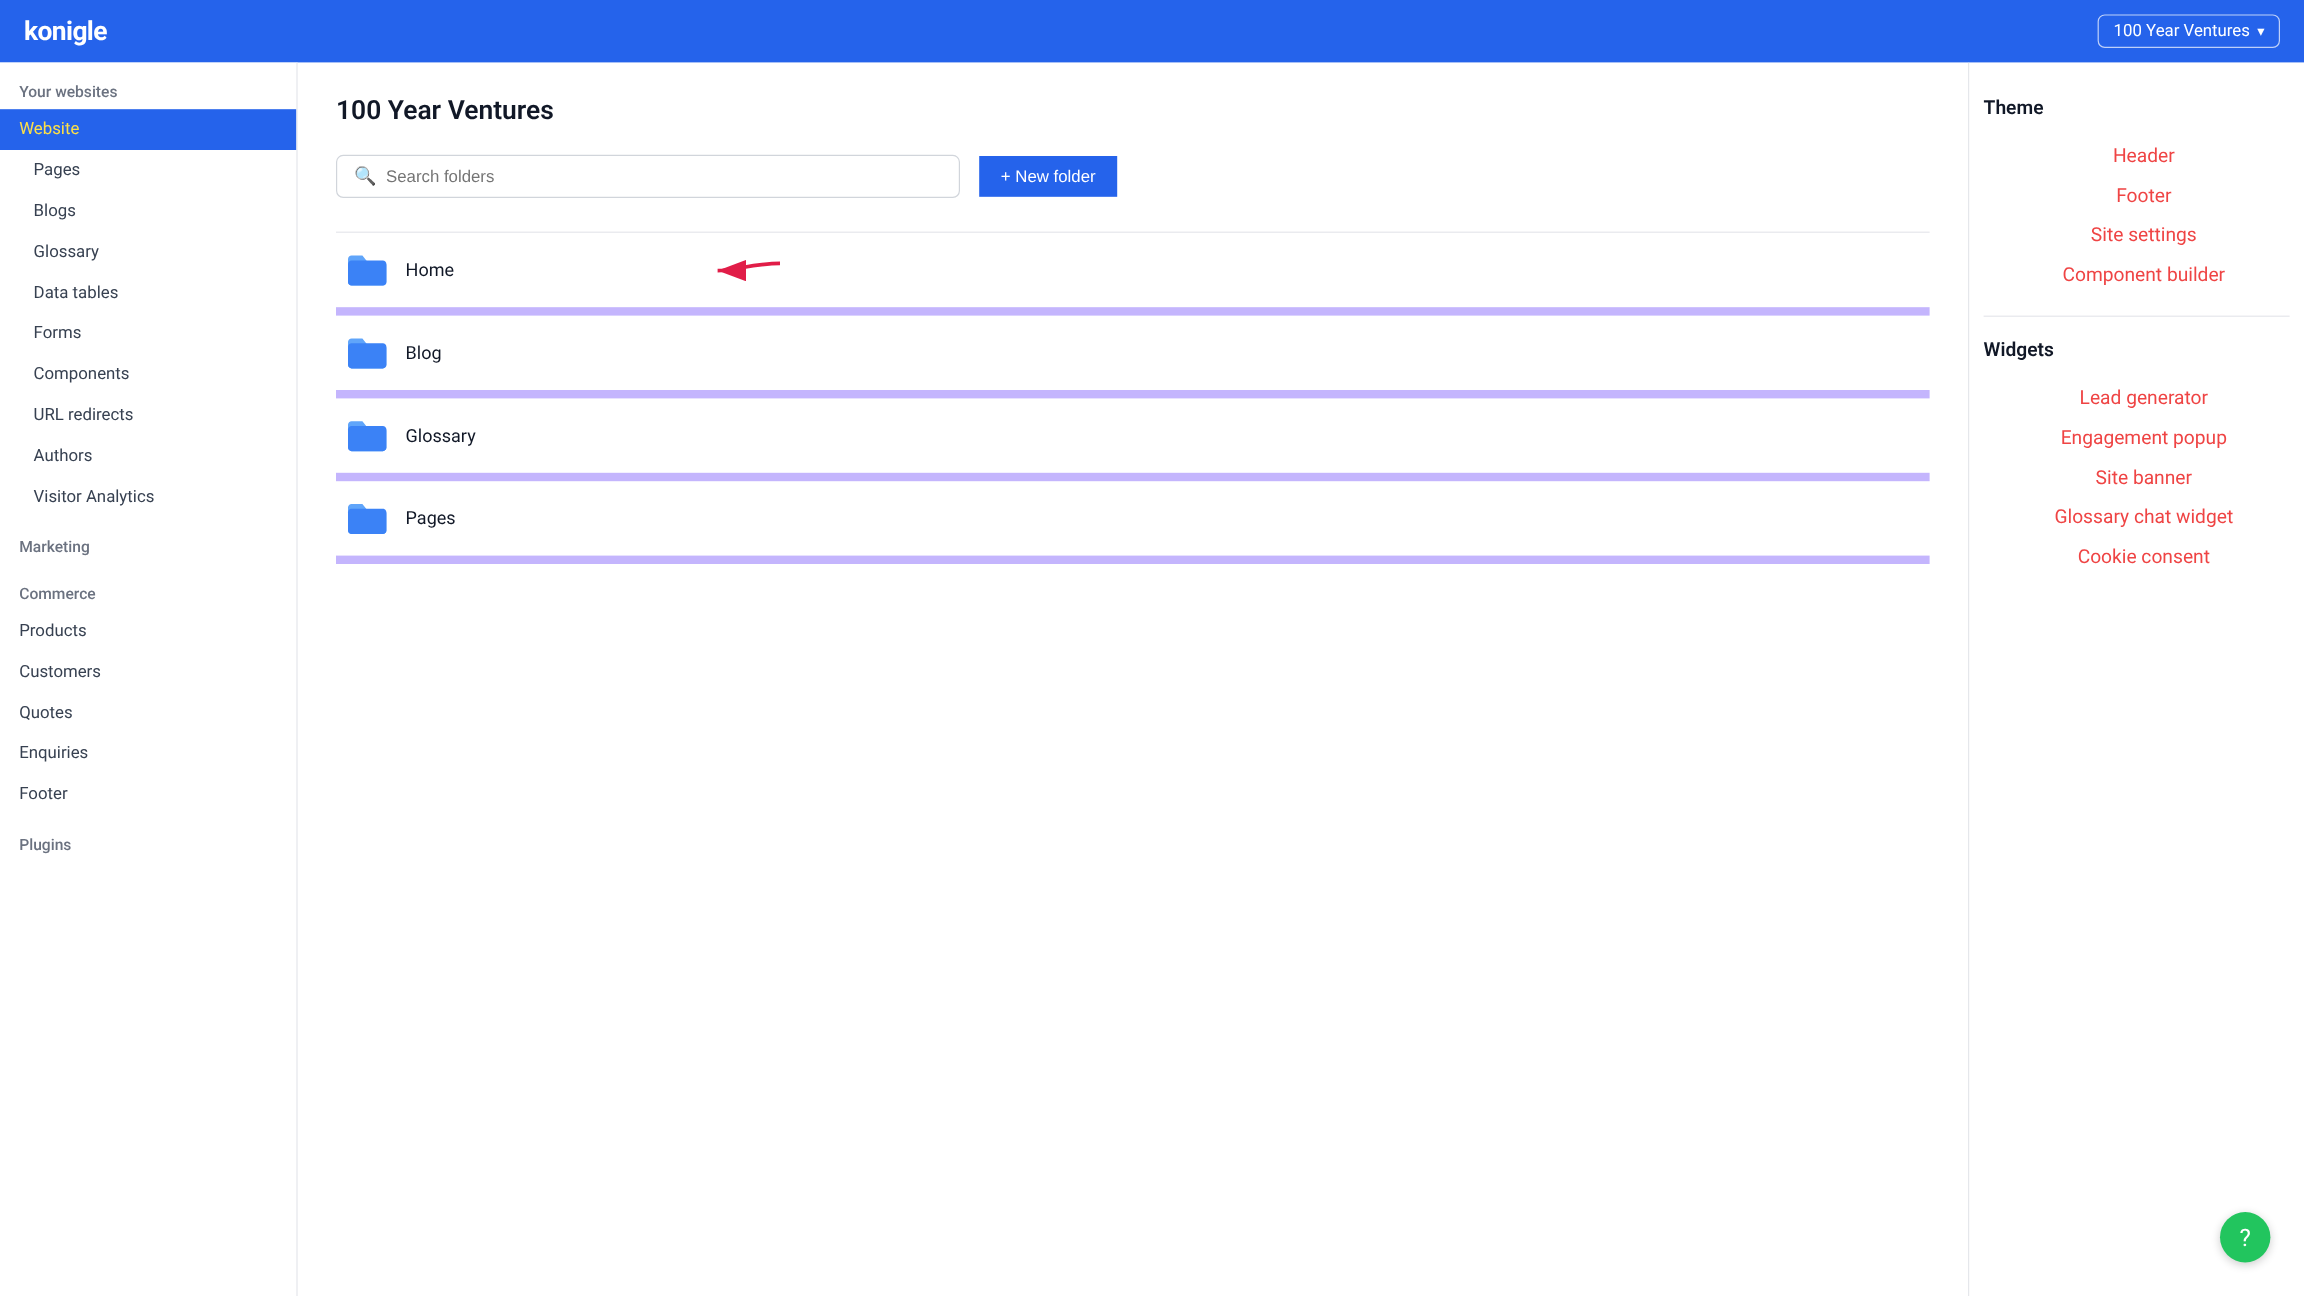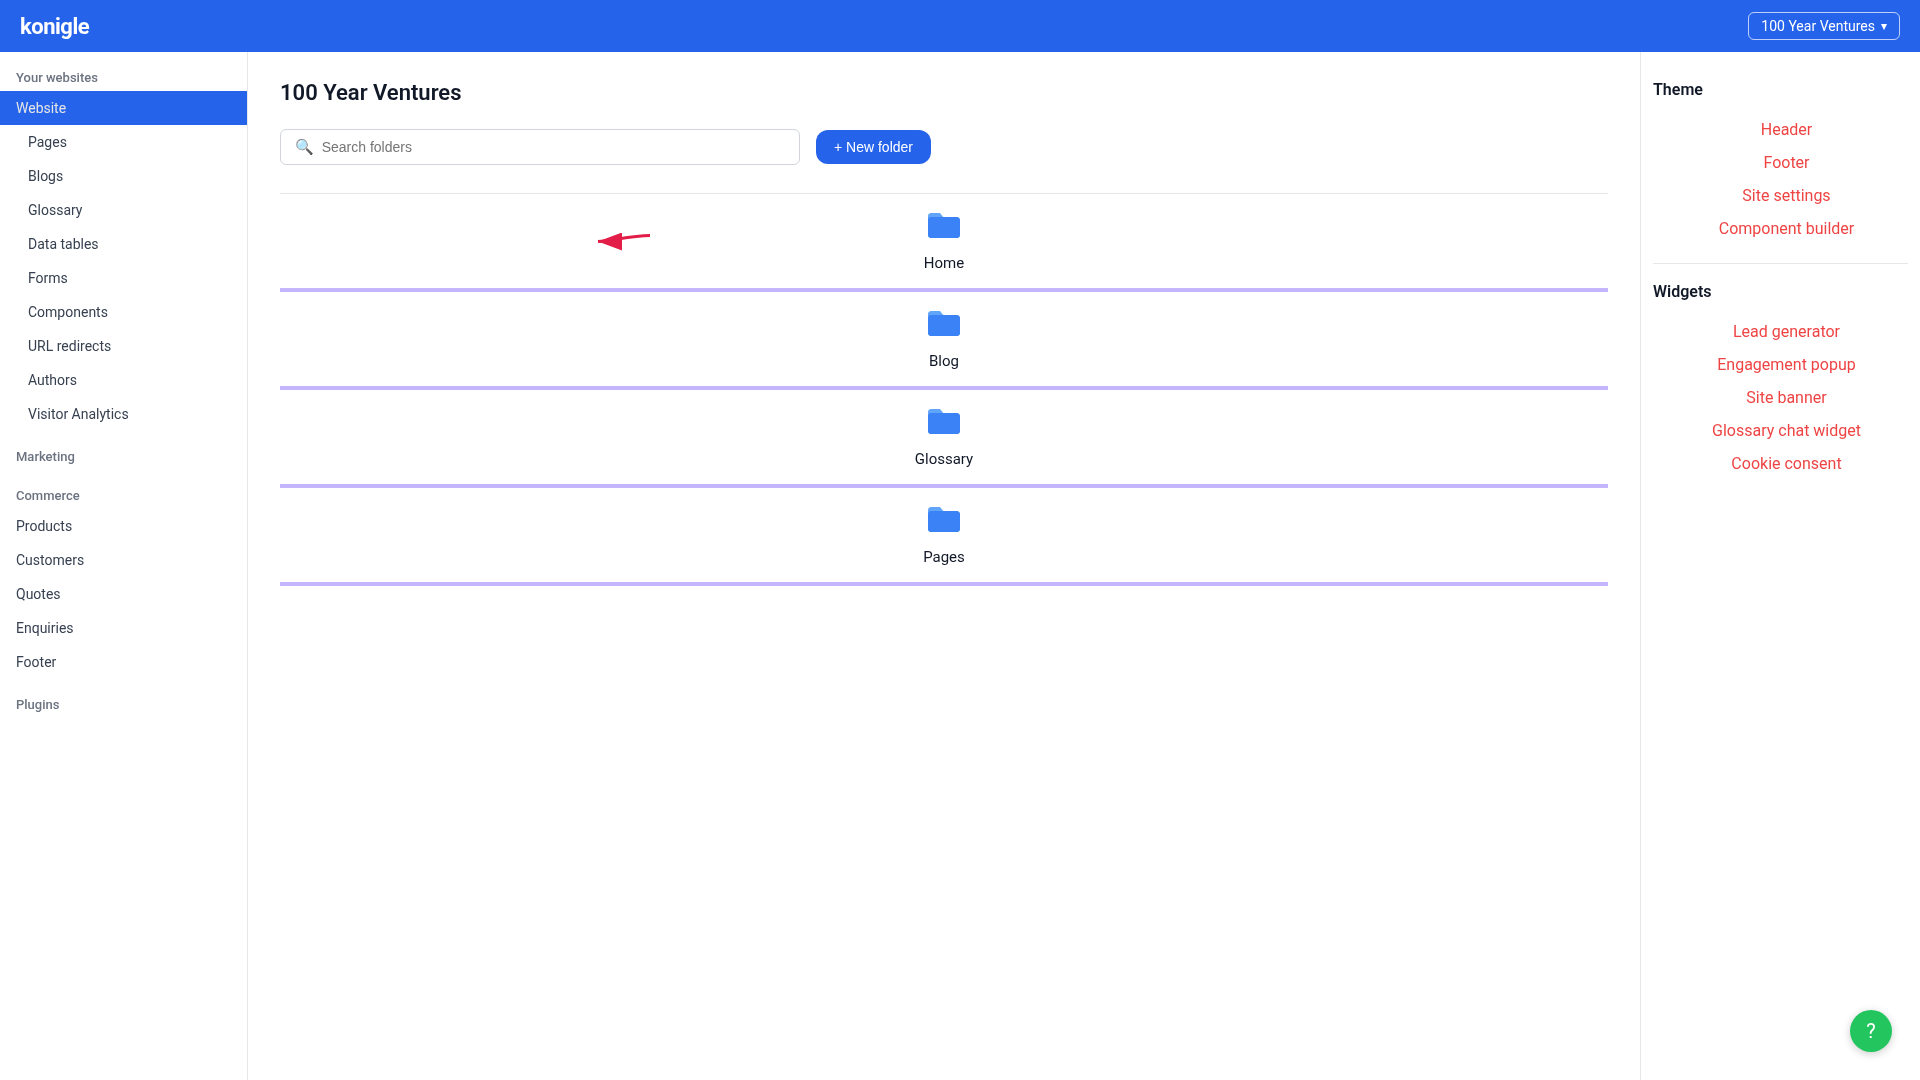--- a/index.html
+++ b/index.html
@@ -60,21 +60,21 @@
     .sidebar-item {
       padding: 9px 16px;
       font-size: 14px;
       color: #374151;
       cursor: pointer;
       display: flex;
       align-items: center;
     }
     .sidebar-item.active {
       background: #2563eb;
-      color: #e5e5e5;
+      color: #fde047;
       border-radius: 0;
     }
     .sidebar-item.sub {
       padding-left: 28px;
     }
 
     
     .sidebar::-webkit-scrollbar { width: 5px; }
     .sidebar::-webkit-scrollbar-thumb { background: #d1d5db; border-radius: 3px; }
 
@@ -123,44 +123,43 @@
       color: #374151;
       width: 100%;
       background: transparent;
     }
     .search-icon { color: #9ca3af; font-size: 15px; }
 
     .new-folder-btn {
       background: #2563eb;
       color: #fff;
       border: none;
-      border-radius: 12px;
+      border-radius: 0;
       padding: 9px 18px;
       font-size: 14px;
       font-weight: 500;
       cursor: pointer;
       display: flex;
       align-items: center;
       gap: 6px;
       white-space: nowrap;
     }
 
     
     .folder-list { border-top: 1px solid #e5e7eb; }
     .folder-item {
       display: flex;
       align-items: center;
       gap: 14px;
       padding: 16px 8px;
-      border-bottom: 4px solid #c4b5fd;
+      border-bottom: 7px solid #c4b5fd;
       cursor: pointer;
       font-size: 15px;
       color: #111827;
       position: relative;
-      flex-direction: column;
     }
 
     .folder-icon {
       width: 36px;
       height: 30px;
       flex-shrink: 0;
     }
 
     
     .right-panel {

